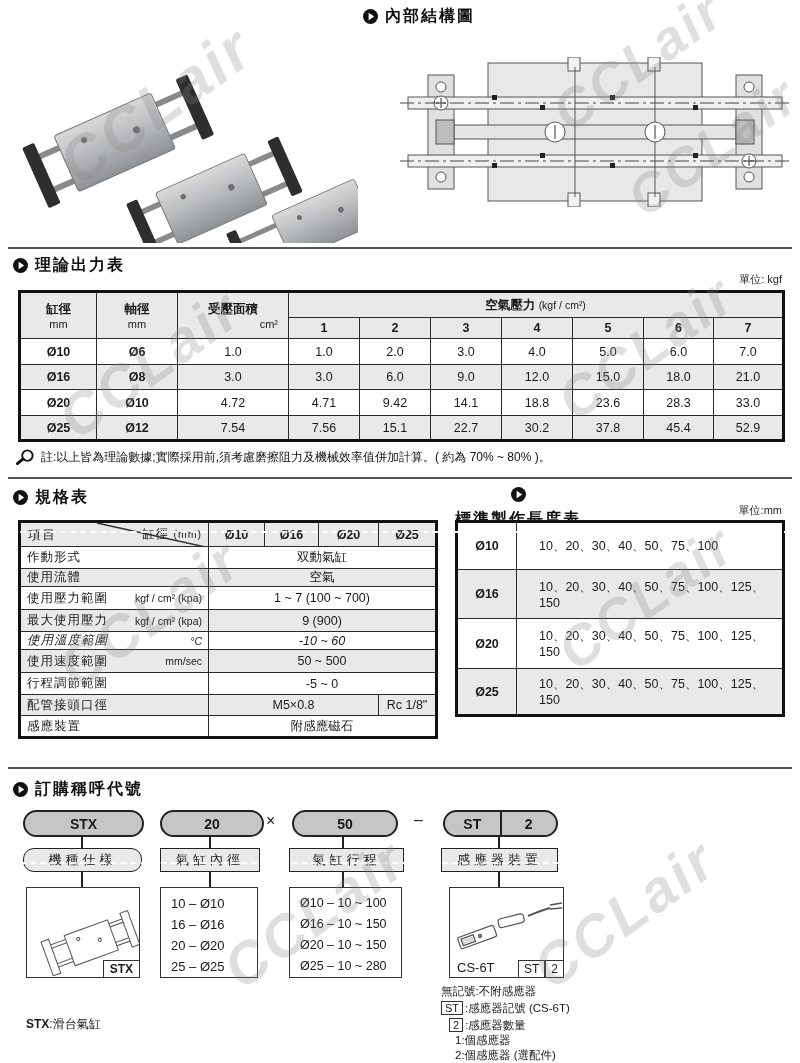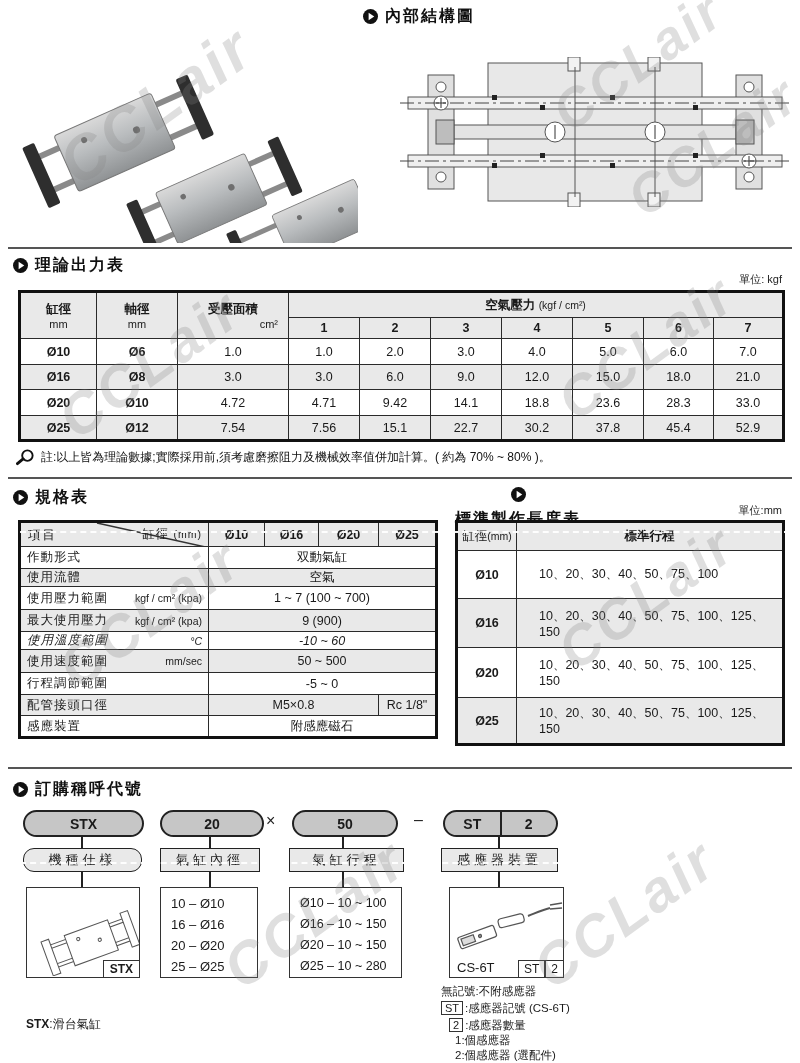--- a/index.html
+++ b/index.html
@@ -408,26 +408,20 @@
     <span>標準製作長度表</span>
   </div>
   <div class="unit-label" style="right:18px;top:503px;">單位:mm</div>
 
   <table class="t-len" style="left:455px;top:520px;width:327px;">
     <colgroup>
         <col style="width:60px">
         <col style="width:267px">
       </colgroup>
     <tbody>
-        <tr class="gray" style="height:29px;">
-      <th>
-        <span>缸徑</span><span class="small-unit">(mm)</span>
-      </th>
-      <th class="b">標準行程</th>
-    </tr>
     <tr style="height:48px;">
       <td class="b">Ø10</td>
       <td class="strokes-cell">10、20、30、40、50、75、100</td>
     </tr>
     <tr class="gray" style="height:49px;">
       <td class="b">Ø16</td>
       <td class="strokes-cell">10、20、30、40、50、75、100、125、150</td>
     </tr>
     <tr style="height:50px;">
       <td class="b">Ø20</td>

